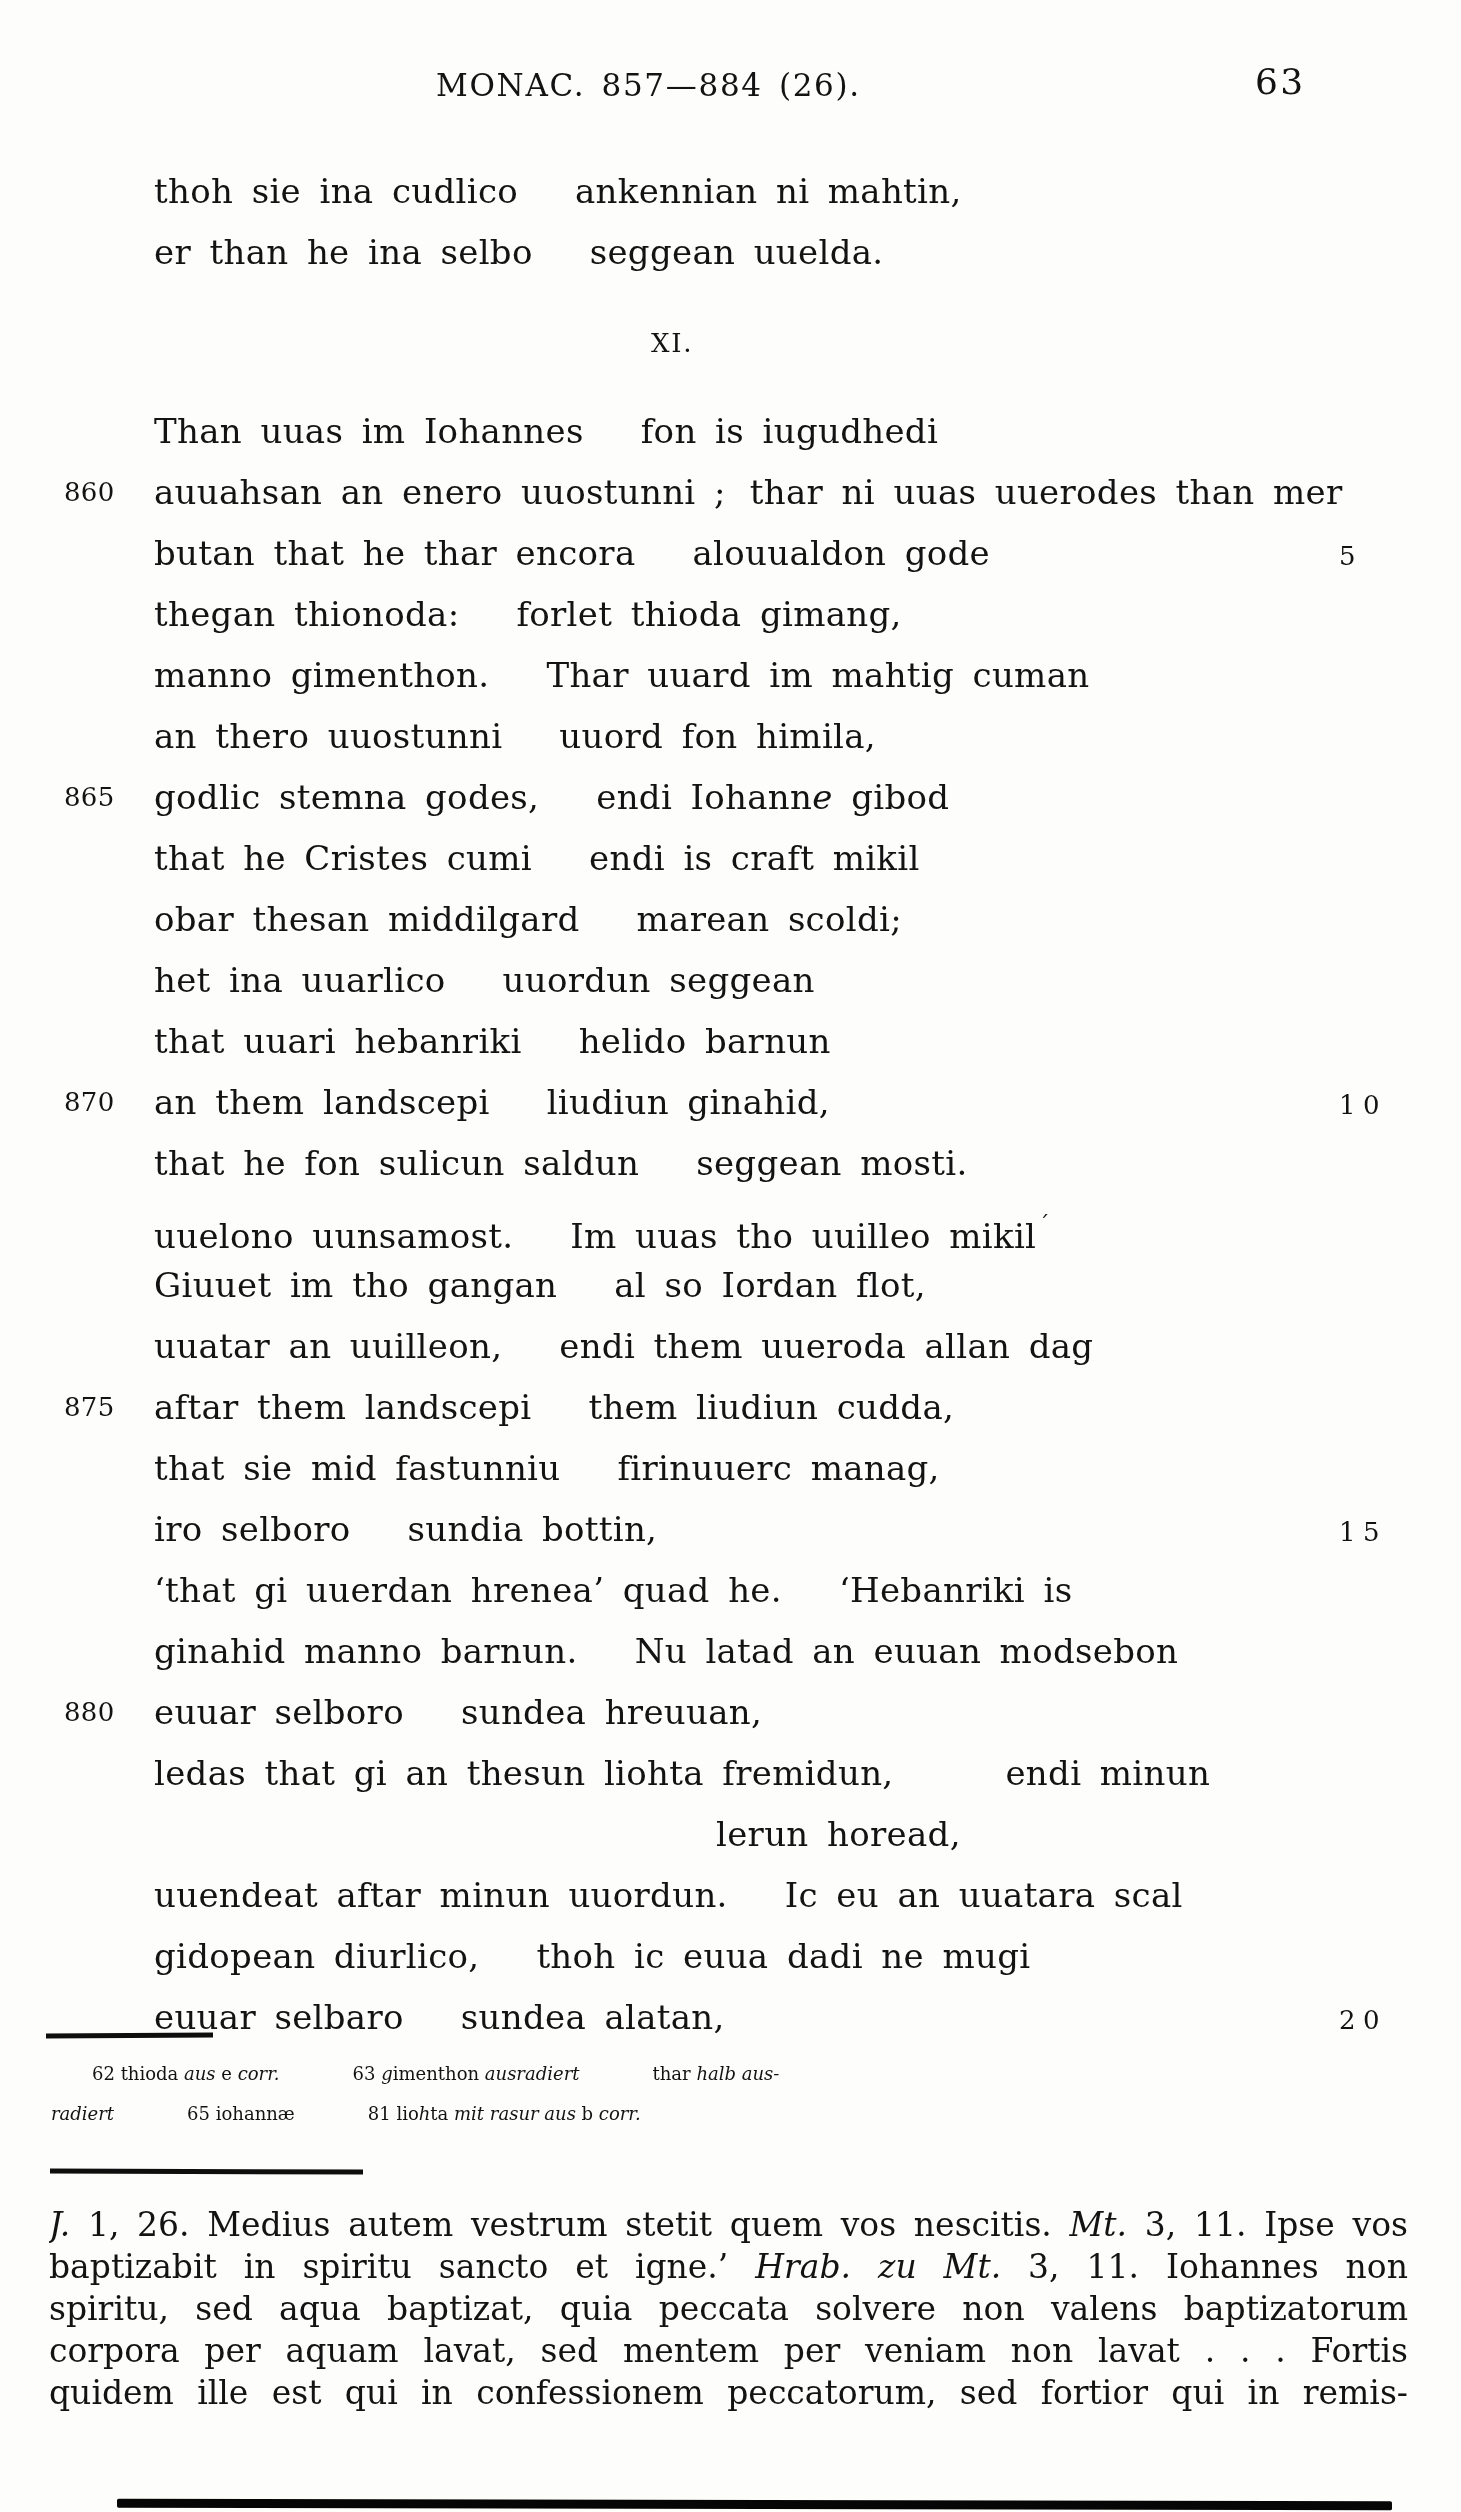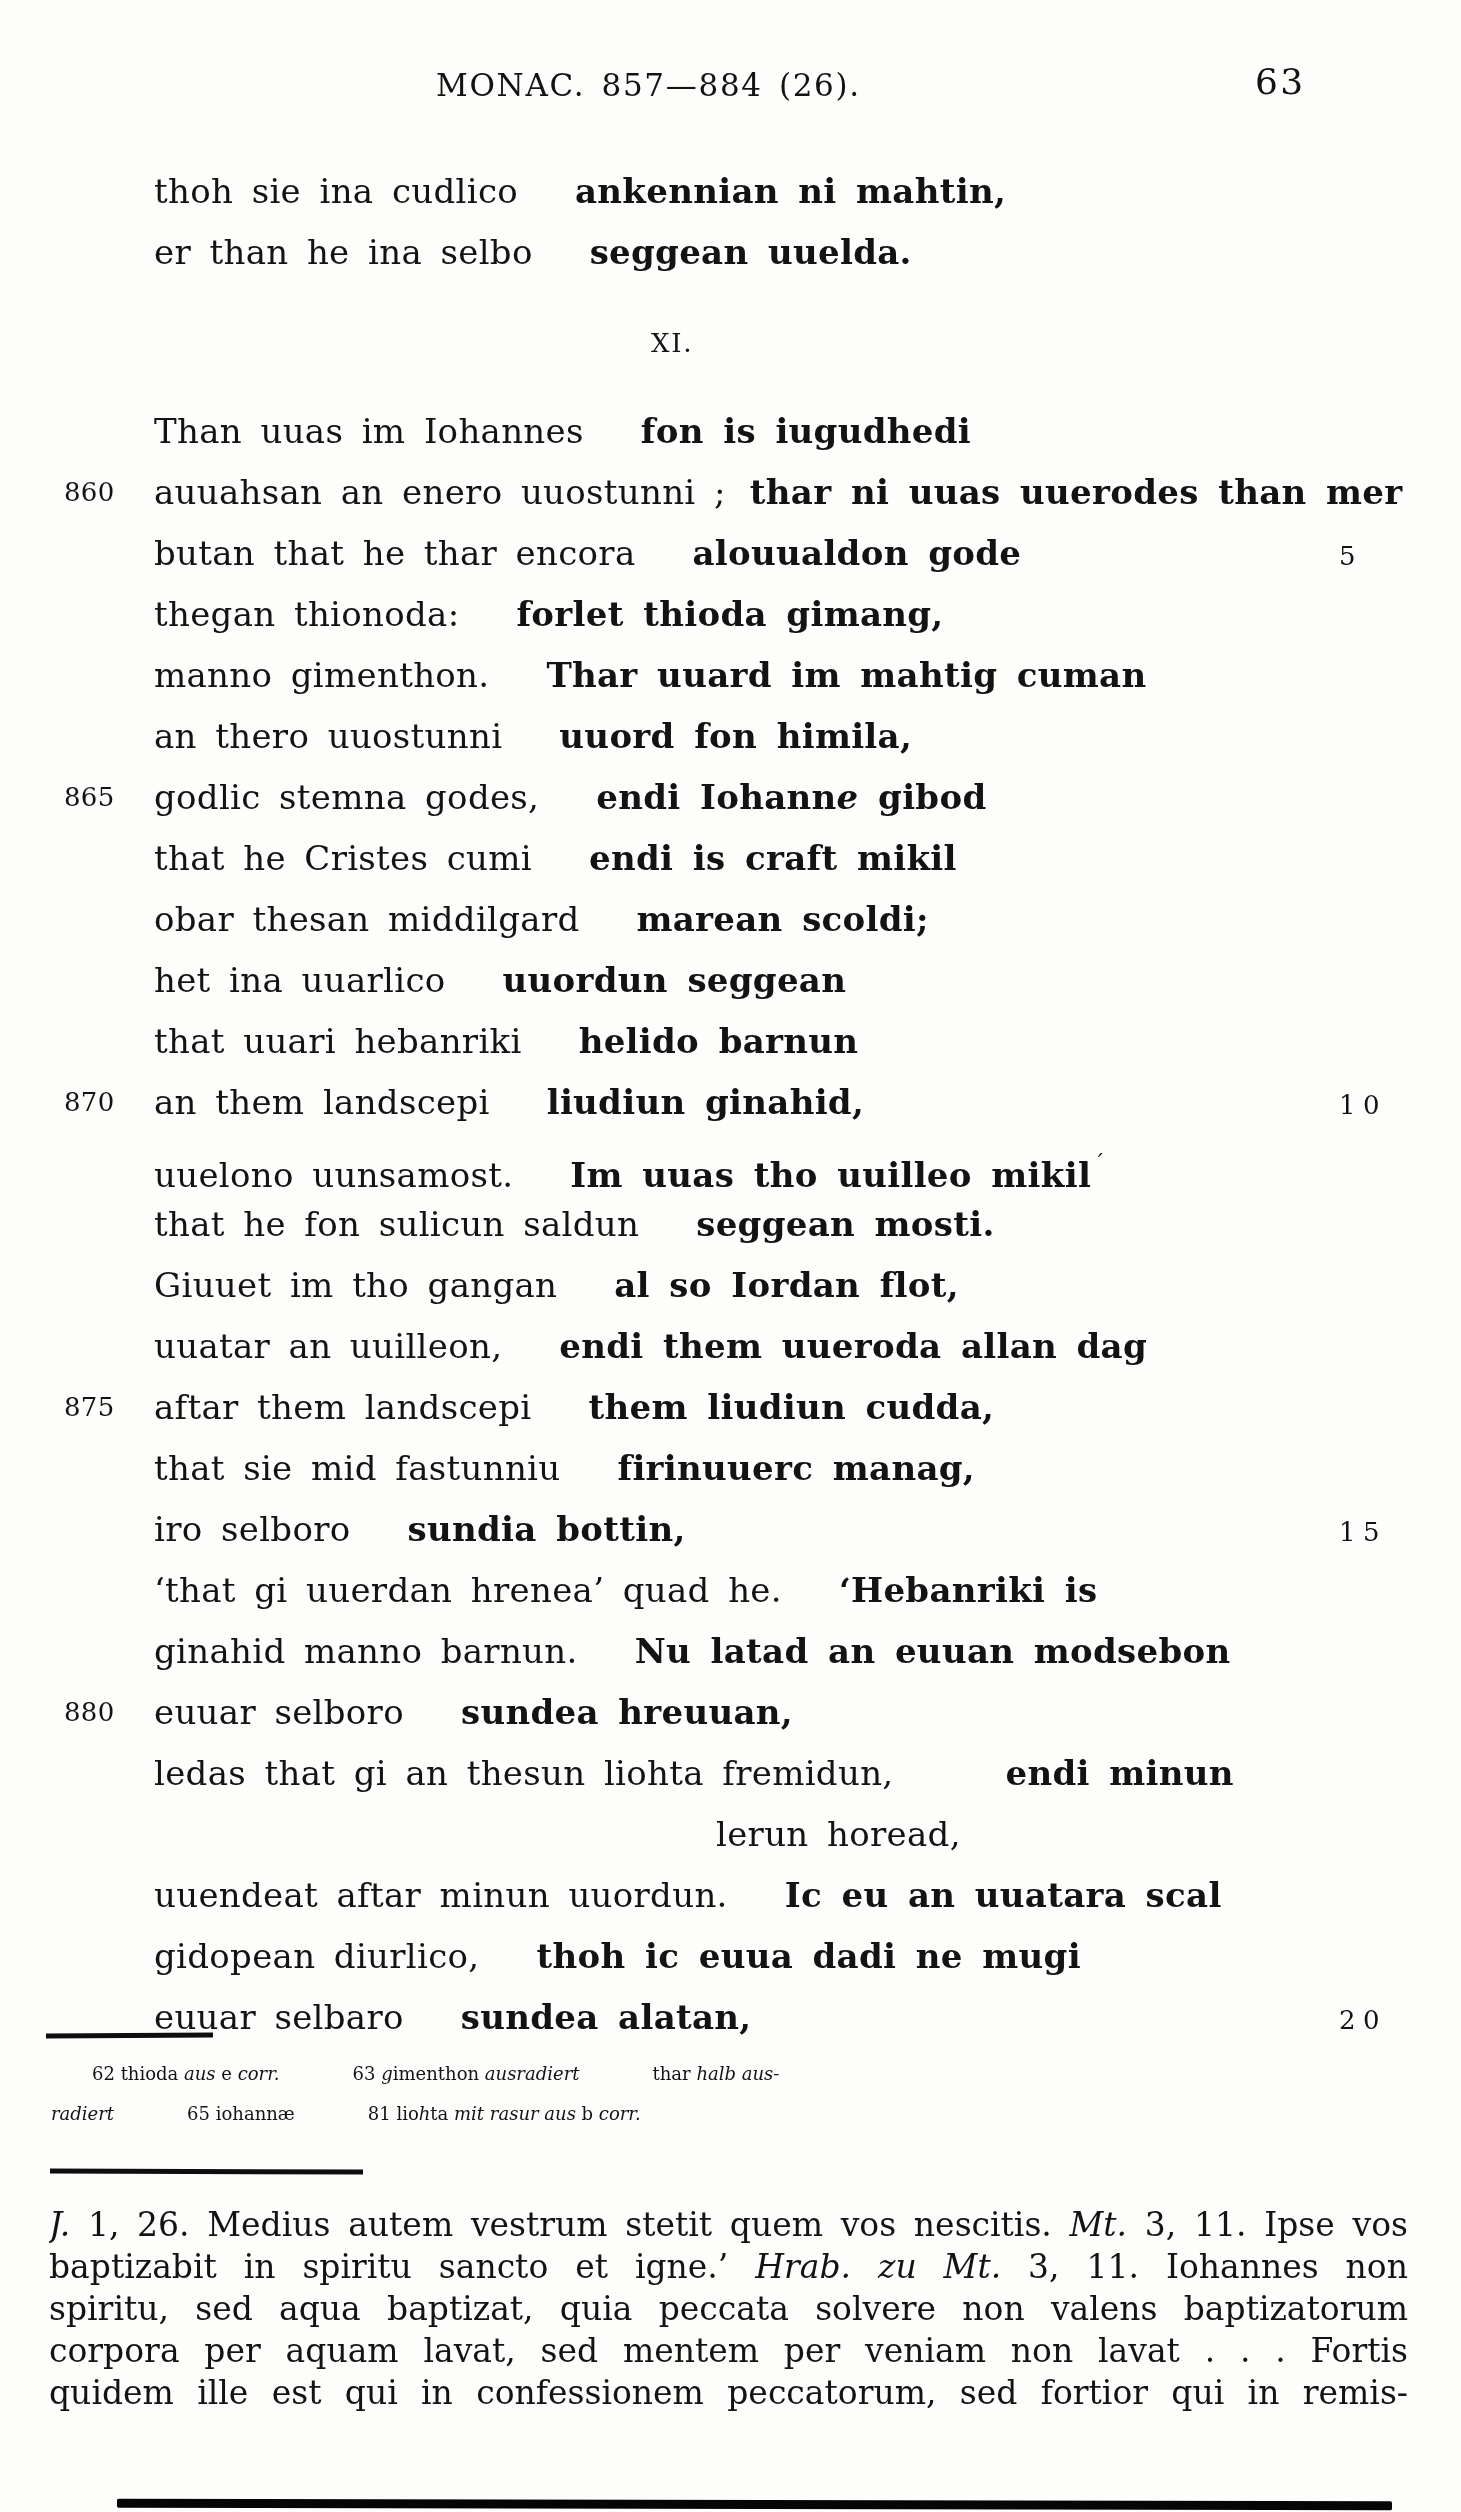--- a/index.html
+++ b/index.html
@@ -25,21 +25,21 @@
   
   .vblock{position:absolute;left:0;width:1462px;}
   .couplet{top:161px;}
   .verse{top:401px;}
   .vline{
     position:relative;height:61px;line-height:61px;
     padding-left:154px;white-space:nowrap;
     font-size:34px;word-spacing:7.4px;letter-spacing:0.3px;
   }
   .vline .no{position:absolute;left:64px;top:0;font-size:26px;}
-  .hb{margin-left:57px;font-weight:bold;}
+  .hb{margin-left:57px;}
   .hb.tight{margin-left:24px;}
   .hb.wide{margin-left:112px;}
   .cont{margin-left:562px;}
   .rno{
     position:absolute;left:1339px;top:3.4px;
     font-size:26px;letter-spacing:7.4px;word-spacing:0;
   }
   .stray{font-size:22px;vertical-align:16px;margin-left:2.3px;letter-spacing:0;}
   
   .fitte-heading{
@@ -146,25 +146,25 @@
       <span>that uuari hebanriki</span><span class="hb">helido barnun</span>
     </div>
 
     <div class="vline">
       <span class="no">870</span>
       <span>an them landscepi</span><span class="hb">liudiun ginahid,</span>
       <span class="rno">10</span>
     </div>
 
     <div class="vline">
+      <span>that he fon sulicun saldun</span><span class="hb">seggean mosti.</span>
+    </div>
+
+    <div class="vline">
       <span>uuelono uunsamost.</span><span class="hb">Im uuas tho uuilleo mikil</span><span class="stray">´</span>
-    </div>
-
-    <div class="vline">
-      <span>that he fon sulicun saldun</span><span class="hb">seggean mosti.</span>
     </div>
 
     <div class="vline">
       <span>Giuuet im tho gangan</span><span class="hb">al so Iordan flot,</span>
     </div>
 
     <div class="vline">
       <span>uuatar an uuilleon,</span><span class="hb">endi them uueroda allan dag</span>
     </div>
 

